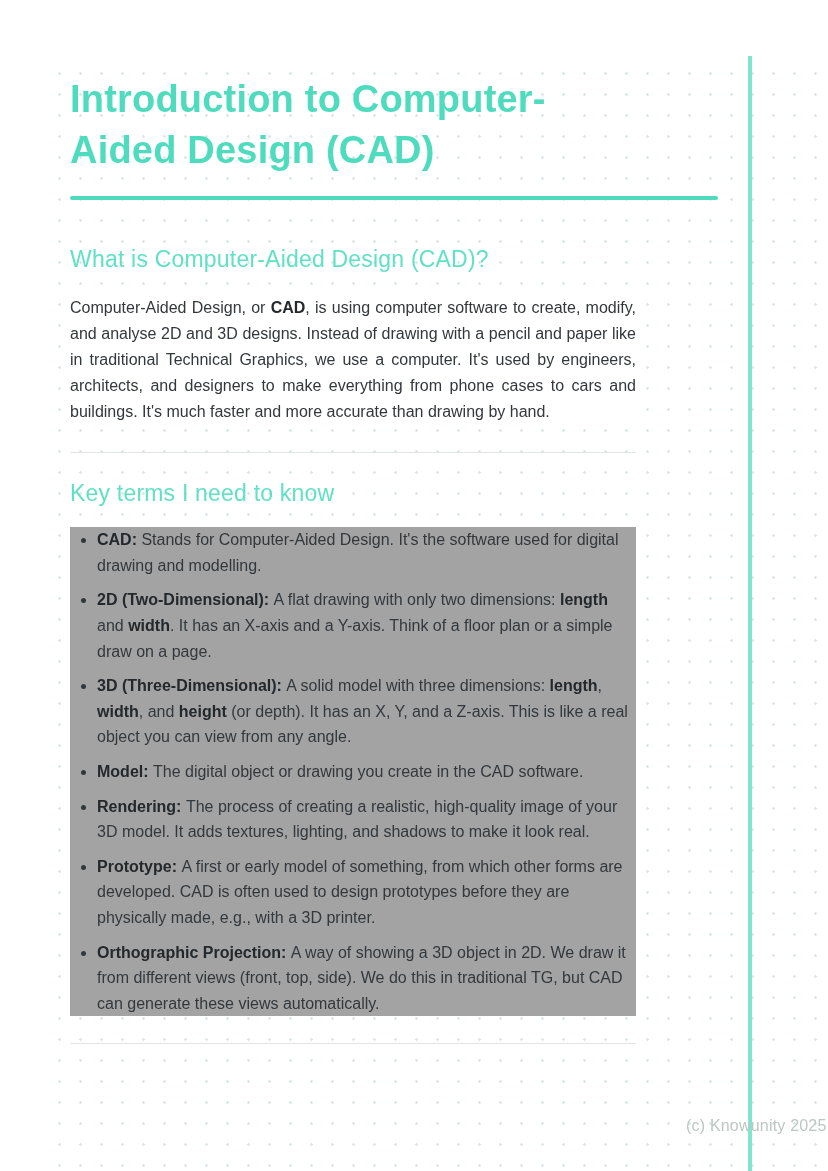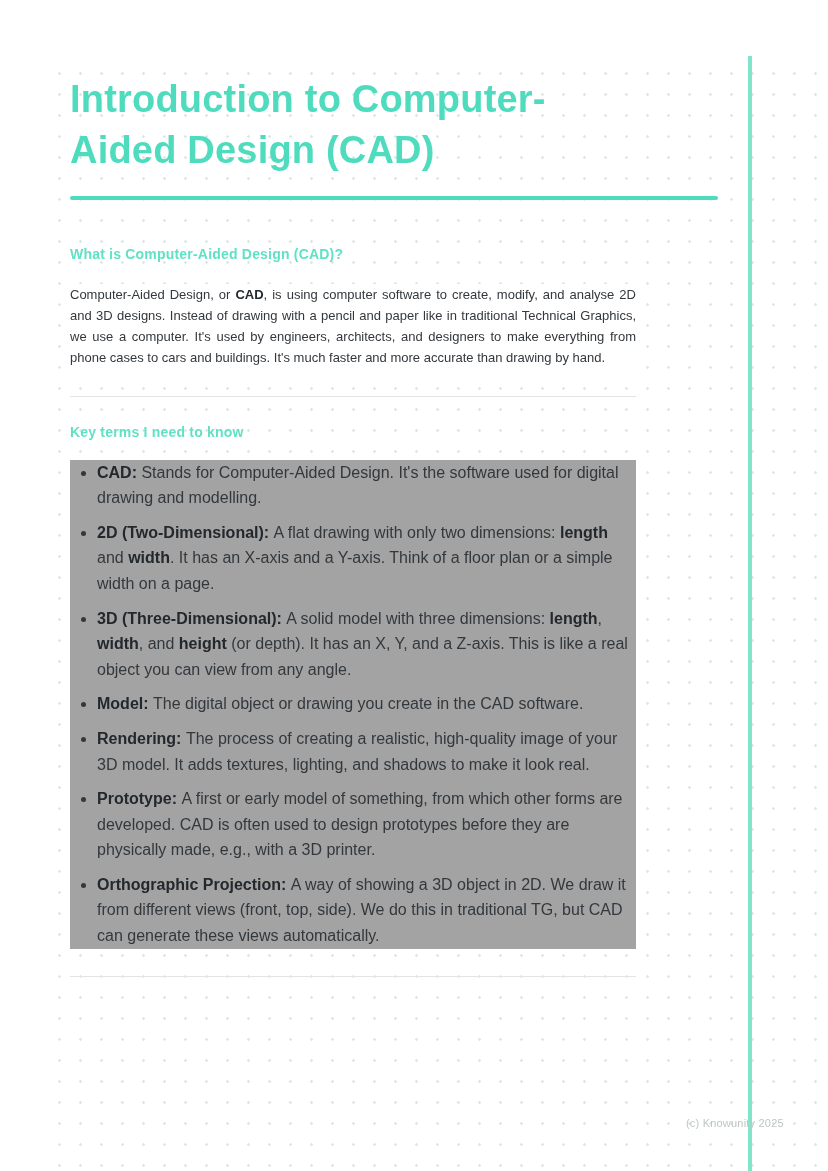--- a/index.html
+++ b/index.html
@@ -36,29 +36,29 @@
   h1.title {
     font-size:38px; line-height:1.34; font-weight:700;
     color:#4fdcbe; letter-spacing:0.2px;
   }
   .title-rule {
     width:648px; height:4px; background:#4fdcbe; margin-top:20px;
     border-radius:2px;
   }
 
   h2.section-heading {
-    font-size:14px; font-weight:700; color:#60e1c5; letter-spacing:0.2px;
+    font-size:23px; font-weight:400; color:#60e1c5; letter-spacing:0.2px;
   }
   .h2-what { margin-top:46px; }
   .h2-terms { margin-top:2px; }
   .h2-how  { margin-top:2px; }
 
   p.body-text {
     margin-top:22px;
-    font-size:13px; line-height:1.63;
+    font-size:16px; line-height:1.63;
     color:#33383d;
     text-align:justify;
     background:#ffffff;
   }
 
   .divider {
     border:none; border-top:1px solid #e3e5e5;
     width:566px; margin:27px 0;
   }
 
@@ -68,21 +68,21 @@
     font-size:16px; line-height:1.6; color:#33383d;
   }
   ul.terms li { margin-bottom:9px; }
   ul.terms li:last-child { margin-bottom:0; }
 
   b { font-weight:700; color:#23282d; }
   p.body-text b { color:#23282d; }
 
   .watermark {
     position:absolute; left:686px; top:1101px;
-    font-size:11px; color:#bcc7c4; letter-spacing:0.2px;
+    font-size:16px; color:#bcc7c4; letter-spacing:0.2px;
     white-space:nowrap;
   }
 
   .bottom-edge {
     position:absolute; left:0; right:0; bottom:0; height:9px;
     background:#cbd0d2;
   }
 </style>
 </head>
 <body>
@@ -101,21 +101,21 @@
     <h2 class="section-heading h2-what">What is Computer-Aided Design (CAD)?</h2>
 
     <p class="body-text"><span>Computer-Aided Design, or </span><b>CAD</b><span>, is using computer software to create, modify, and analyse 2D and 3D designs. Instead of drawing with a pencil and paper like in traditional Technical Graphics, we use a computer. It's used by engineers, architects, and designers to make everything from phone cases to cars and buildings. It's much faster and more accurate than drawing by hand.</span></p>
 
     <hr class="divider">
 
     <h2 class="section-heading h2-terms">Key terms I need to know</h2>
 
     <ul class="terms">
       <li><b>CAD: </b><span>Stands for Computer-Aided Design. It's the software used for digital drawing and modelling.</span></li>
-      <li><b>2D (Two-Dimensional): </b><span>A flat drawing with only two dimensions: </span><b>length</b><span> and </span><b>width</b><span>. It has an X-axis and a Y-axis. Think of a floor plan or a simple width on a page.</span></li>
+      <li><b>2D (Two-Dimensional): </b><span>A flat drawing with only two dimensions: </span><b>length</b><span> and </span><b>width</b><span>. It has an X-axis and a Y-axis. Think of a floor plan or a simple draw on a page.</span></li>
       <li><b>3D (Three-Dimensional): </b><span>A solid model with three dimensions: </span><b>length</b><span>, </span><b>width</b><span>, and </span><b>height</b><span> (or depth). It has an X, Y, and a Z-axis. This is like a real object you can view from any angle.</span></li>
       <li><b>Model: </b><span>The digital object or drawing you create in the CAD software.</span></li>
       <li><b>Rendering: </b><span>The process of creating a realistic, high-quality image of your 3D model. It adds textures, lighting, and shadows to make it look real.</span></li>
       <li><b>Prototype: </b><span>A first or early model of something, from which other forms are developed. CAD is often used to design prototypes before they are physically made, e.g., with a 3D printer.</span></li>
       <li><b>Orthographic Projection: </b><span>A way of showing a 3D object in 2D. We draw it from different views (front, top, side). We do this in traditional TG, but CAD can generate these views automatically.</span></li>
     </ul>
 
     <hr class="divider">
 
 

